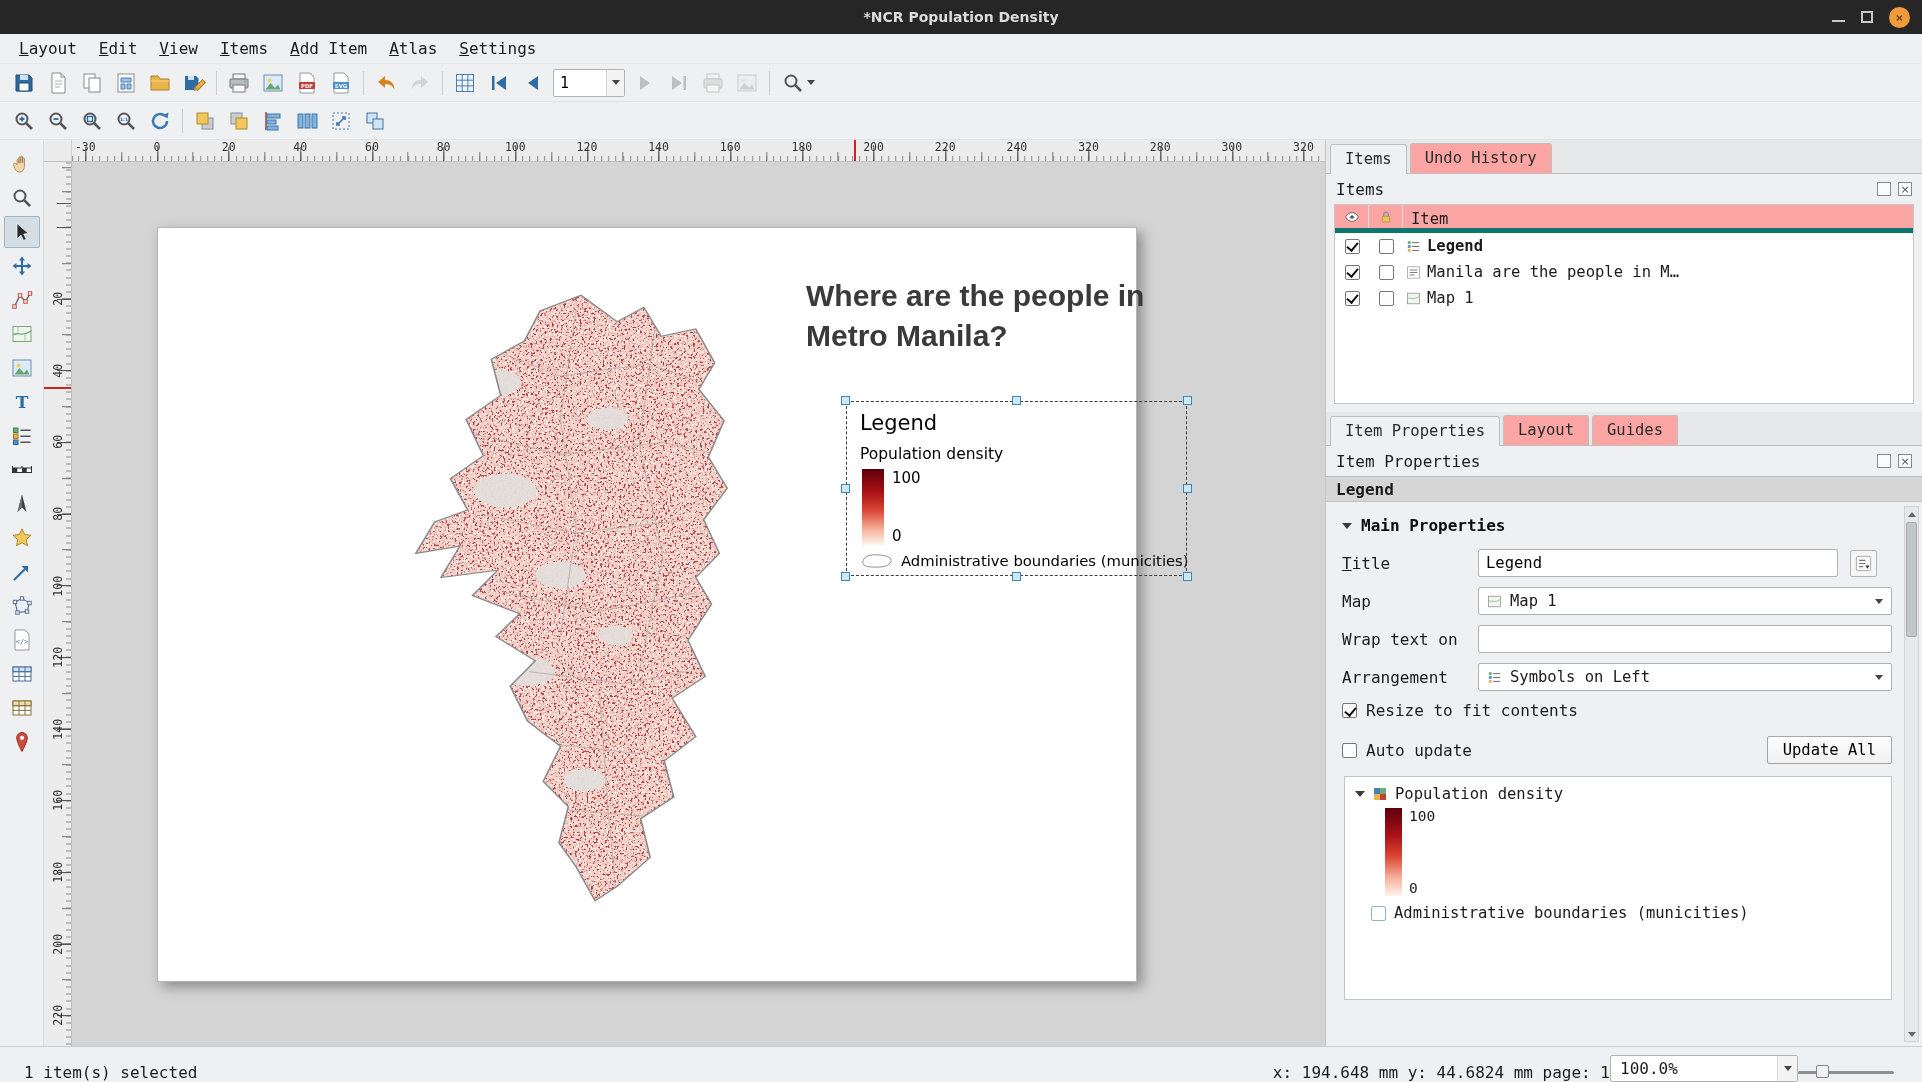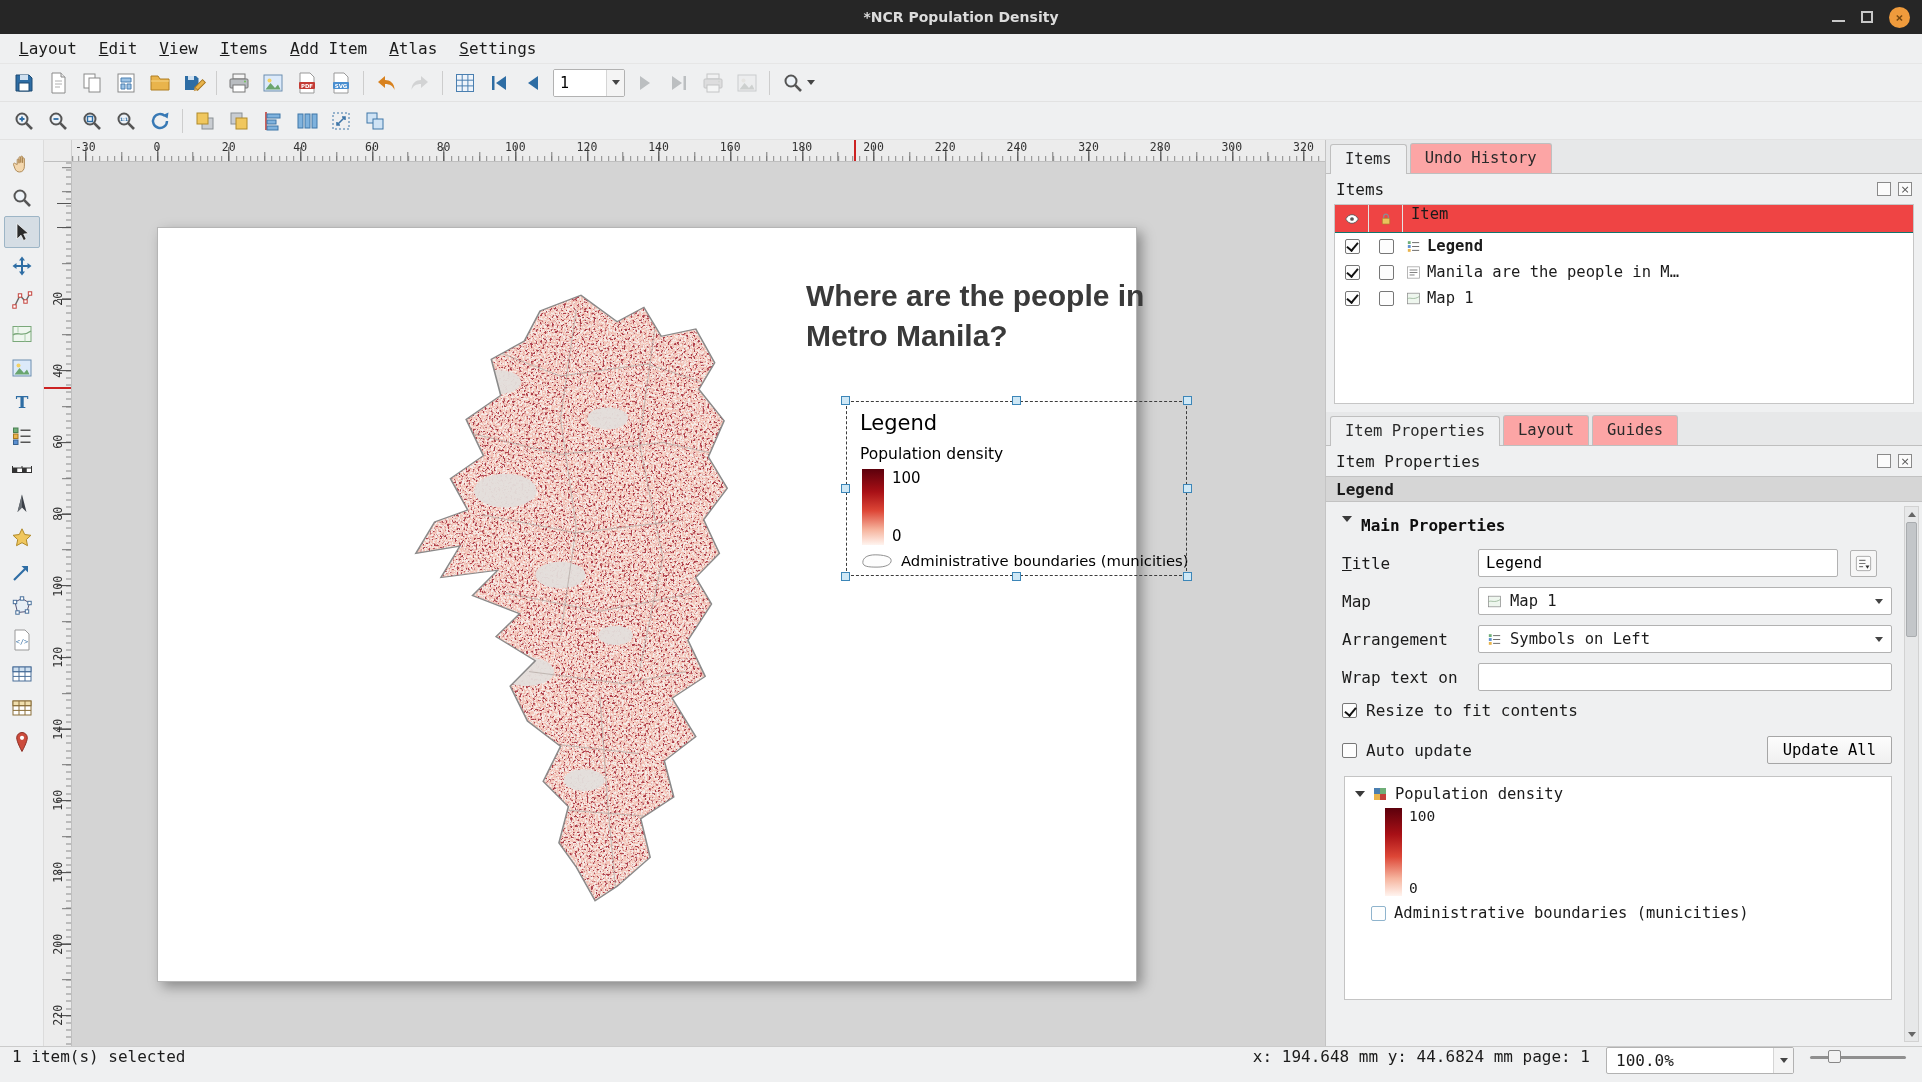--- a/index.html
+++ b/index.html
@@ -76,36 +76,36 @@
 .h-sw{left:-7px;bottom:-7px}.h-w{left:-7px;top:calc(50% - 5px)}
 
 .rpanel{position:absolute;right:0;top:140px;bottom:36px;width:597px;background:#eff0f1;border-left:1px solid #c4c4c4;display:flex;flex-direction:column}
 .tabbar{display:flex;align-items:flex-end;height:34px;padding:4px 4px 0 4px;gap:3px;border-bottom:1px solid #bfbfbf;background:#e7e8e9;flex:none}
 .tab{padding:5px 14px 6px;font-size:15.5px;background:#fca5a5;border:1px solid #bfbfbf;border-bottom:none;border-radius:3px 3px 0 0;color:#2a2a2a;cursor:default}
 .tab[data-active="true"]{background:#eff0f1;position:relative;top:1px}
 .panel-caption{display:flex;align-items:center;height:30px;padding:0 10px;font-size:16px;flex:none}
 .cap-icons{margin-left:auto;display:flex;gap:7px;align-items:center}
 .cap-icon{width:14px;height:14px;border:1px solid #8a8a8a;background:#fbfbfb;display:flex;align-items:center;justify-content:center;font-size:11px;color:#555;line-height:1;font-family:"DejaVu Sans",sans-serif}
 .items-table{margin:0 8px;border:1px solid #c6c6c6;background:#fff;height:200px;display:flex;flex-direction:column;overflow:hidden;flex:none}
-.items-head{display:flex;align-items:flex-start;height:28px;background:#ef4444;border-bottom:1px solid #0f766e;flex:none}
+.items-head{display:flex;align-items:flex-end;height:28px;background:#fca5a5;border-bottom:5px solid #0f766e;flex:none}
 .col-eye,.col-lock{width:34px;display:flex;justify-content:center;align-items:center;border-right:1px solid #e4e4e4;height:100%}
 .col-eye svg,.col-lock svg{width:16px;height:16px}
 .col-item{padding-left:8px;font-size:15.5px}
 .items-body{flex:1;background:#fff}
 .item-row{display:flex;align-items:center;height:26px}
 .cell-c{width:34px;display:flex;justify-content:center}
 .cb{width:15px;height:15px;border:1px solid #777;background:#fdfdfd;border-radius:2px;position:relative;flex:none}
 .cb.checked::after{content:"";position:absolute;left:3.5px;top:.5px;width:5px;height:9px;border:solid #111;border-width:0 2px 2px 0;transform:rotate(40deg)}
 .item-icon{width:17px;height:17px;margin:0 5px 0 2px}
 .item-label{font-size:15.5px;white-space:nowrap}
 .item-row[data-bold="true"] .item-label{font-weight:bold}
 .gap8{height:8px;flex:none}
 .ip-header{height:26px;background:#d6d6d6;border-top:1px solid #c2c2c2;border-bottom:1px solid #c2c2c2;display:flex;align-items:center;padding:0 10px;font-weight:bold;font-size:16px;flex:none}
 .ip-body{flex:1;position:relative;padding:10px 30px 10px 16px;overflow:hidden}
-.sect{display:flex;align-items:flex-start;gap:9px;font-weight:bold;font-size:16px;margin:4px 0 14px;color:#0d0d0d}
+.sect{display:flex;align-items:center;gap:9px;font-weight:bold;font-size:16px;margin:4px 0 14px;color:#0d0d0d}
 .tri-down{width:0;height:0;border-left:5px solid transparent;border-right:5px solid transparent;border-top:6px solid #3a3a3a}
 .frow{display:flex;align-items:center;margin-bottom:10px}
 .flabel{width:136px;font-size:16px;flex:none}
 .fctrl{flex:1;display:flex;align-items:center}
 .tinput{height:28px;border:1px solid #b2b2b2;background:#fff;border-radius:2px;font:15.5px "DejaVu Sans Mono",monospace;padding:0 7px;width:100%;outline:none}
 .title-input{width:360px;flex:none}
 .expr-btn{width:27px;height:27px;margin-left:12px;border:1px solid #b2b2b2;border-radius:2px;background:#f6f6f6;display:flex;align-items:center;justify-content:center}
 .expr-btn svg{width:19px;height:19px}
 .combo{height:28px;border:1px solid #b2b2b2;background:#fff;border-radius:2px;display:flex;align-items:center;padding:0 26px 0 7px;position:relative;width:100%;font-size:15.5px;white-space:nowrap}
 .combo .caret-down{position:absolute;right:8px;top:11px}
@@ -121,21 +121,21 @@
 .tree-ramp-labels{display:flex;flex-direction:column;justify-content:space-between;margin-left:7px;font-size:14.5px}
 .tree-row2{display:flex;align-items:center;gap:8px;font-size:15.5px;margin-left:16px;white-space:nowrap}
 .tree-cb{width:15px;height:15px;border:1px solid #8fb4cd;background:#fdfefe;border-radius:2px;flex:none}
 .scrollbar{position:absolute;right:3px;top:4px;bottom:4px;width:15px;background:#e7e8e9;border:1px solid #d2d2d2}
 .sb-arrow{height:14px;display:flex;align-items:center;justify-content:center}
 .sb-up{width:0;height:0;border-left:4px solid transparent;border-right:4px solid transparent;border-bottom:5px solid #666}
 .sb-dn{width:0;height:0;border-left:4px solid transparent;border-right:4px solid transparent;border-top:5px solid #666}
 .sb-down-wrap{position:absolute;bottom:0;left:0;right:0}
 .sb-thumb{position:absolute;top:15px;left:1px;right:1px;height:115px;background:#c3c6c9;border:1px solid #a9acaf;border-radius:2px}
 
-.statusbar{position:absolute;left:0;right:0;bottom:0;height:36px;background:#eff0f1;border-top:1px solid #cbcbcb;display:flex;align-items:flex-start;padding:0 12px;font-size:16px;gap:16px}
+.statusbar{position:absolute;left:0;right:0;bottom:0;height:36px;background:#eff0f1;border-top:1px solid #cbcbcb;display:flex;align-items:flex-end;padding:0 24px;font-size:16px;}
 .sb-coords{margin-left:auto}
 .zoom-combo{width:188px;height:27px;background:#fff;border:1px solid #b2b2b2;border-radius:2px;display:flex;align-items:center;padding:0 0 0 9px;position:relative;overflow:hidden}
 .zc-zone{margin-left:auto;width:20px;height:100%;border-left:1px solid #d5d5d5;background:#f4f4f4;display:flex;align-items:center;justify-content:center}
 .zoom-slider{width:96px;height:20px;position:relative;margin-right:4px}
 .zs-track{position:absolute;left:0;right:0;top:9px;height:3px;background:#8f8f8f;border-radius:2px}
 .zs-thumb{position:absolute;left:18px;top:3px;width:13px;height:13px;background:#f2f2f2;border:1px solid #878787;border-radius:2px}
 .hidden-defs{position:absolute;width:0;height:0;overflow:hidden}
 </style>
 </head>
 <body>
@@ -954,36 +954,36 @@
             <svg>
                 <use href="#i-mapitem"></use>
               </svg>
             <span>Map 1</span>
             <span class="caret-down"></span>
           </span>
         </span>
       </div>
 
       <div class="frow">
+        <span class="flabel">Wrap text on</span>
+        <span class="fctrl">
+          <input class="tinput" value="" style="">
+        </span>
+      </div>
+
+      <div class="frow">
         <span class="flabel">Arrangement</span>
         <span class="fctrl">
           <span class="combo">
             <svg>
                 <use href="#i-legenditem"></use>
               </svg>
             <span>Symbols on Left</span>
             <span class="caret-down"></span>
           </span>
-        </span>
-      </div>
-
-      <div class="frow">
-        <span class="flabel">Wrap text on</span>
-        <span class="fctrl">
-          <input class="tinput" value="" style="">
         </span>
       </div>
 
       <div class="checkrow">
         <span class="cb checked"></span>
         <span>Resize to fit contents</span>
       </div>
 
 
       <div class="aurow">

